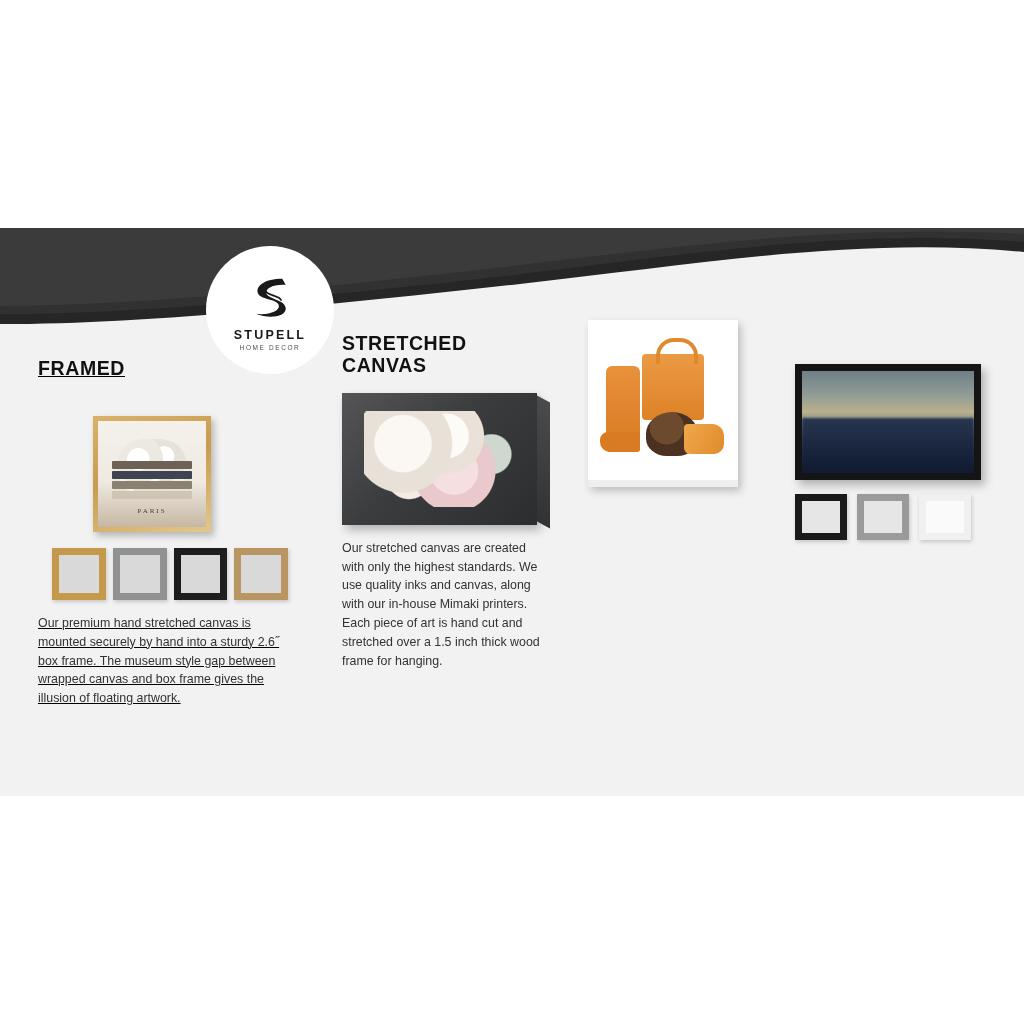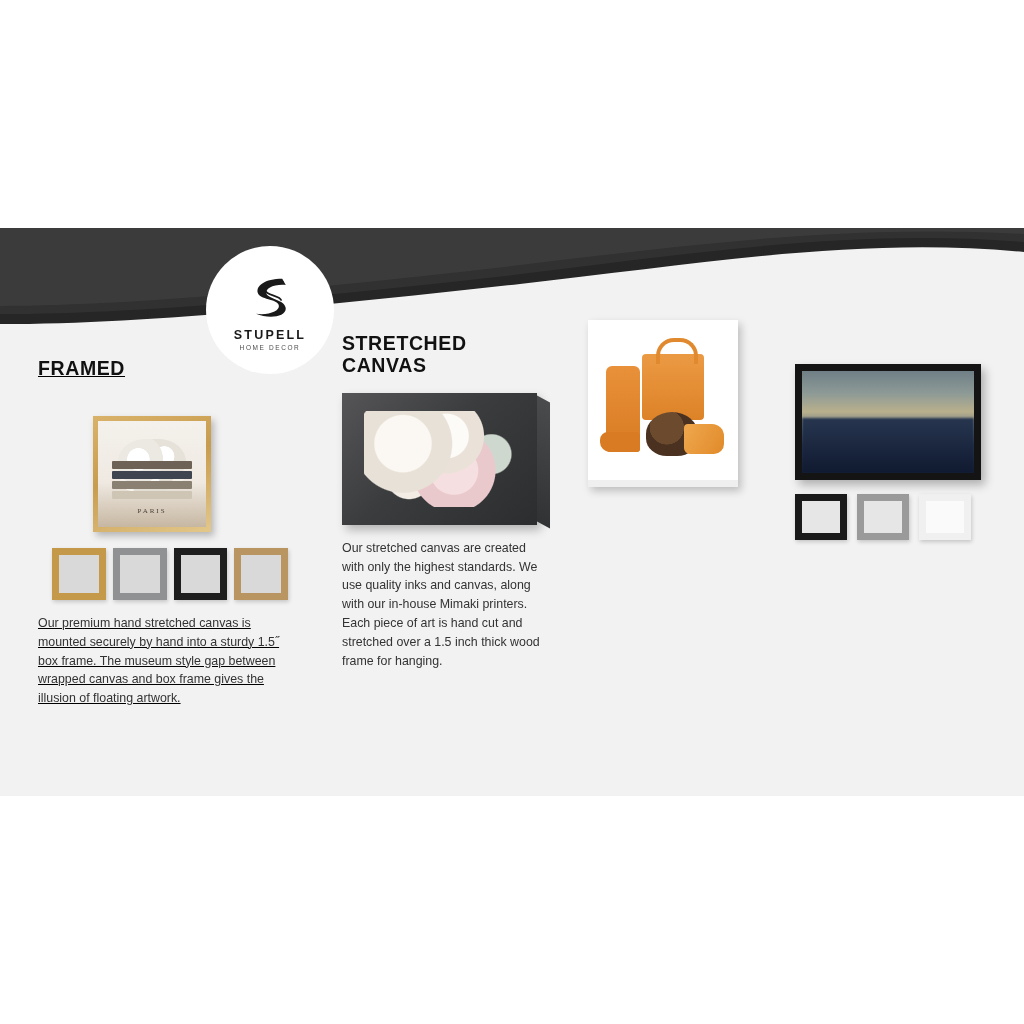--- a/index.html
+++ b/index.html
@@ -367,21 +367,21 @@
       </div>
     </div>
 
     <div class="swatches">
       <div class="swatch gold"></div>
       <div class="swatch gray"></div>
       <div class="swatch black"></div>
       <div class="swatch wood"></div>
     </div>
 
-    <div class="col-body spacer-text">Our premium hand stretched canvas is mounted securely by hand into a sturdy 1.5˝ box frame. The museum style gap between wrapped canvas and box frame gives the illusion of floating artwork.</div>
+    <div class="col-body spacer-text">Our premium hand stretched canvas is mounted securely by hand into a sturdy 2.6˝ box frame. The museum style gap between wrapped canvas and box frame gives the illusion of floating artwork.</div>
   </div>
 
   <div class="col" id="col-stretched">
     <div class="col-title">
       <span>STRETCHED</span><br>
       <span>CANVAS</span>
     </div>
 
     <div class="sc-canvas">
       <div class="sc-flowers"></div>

